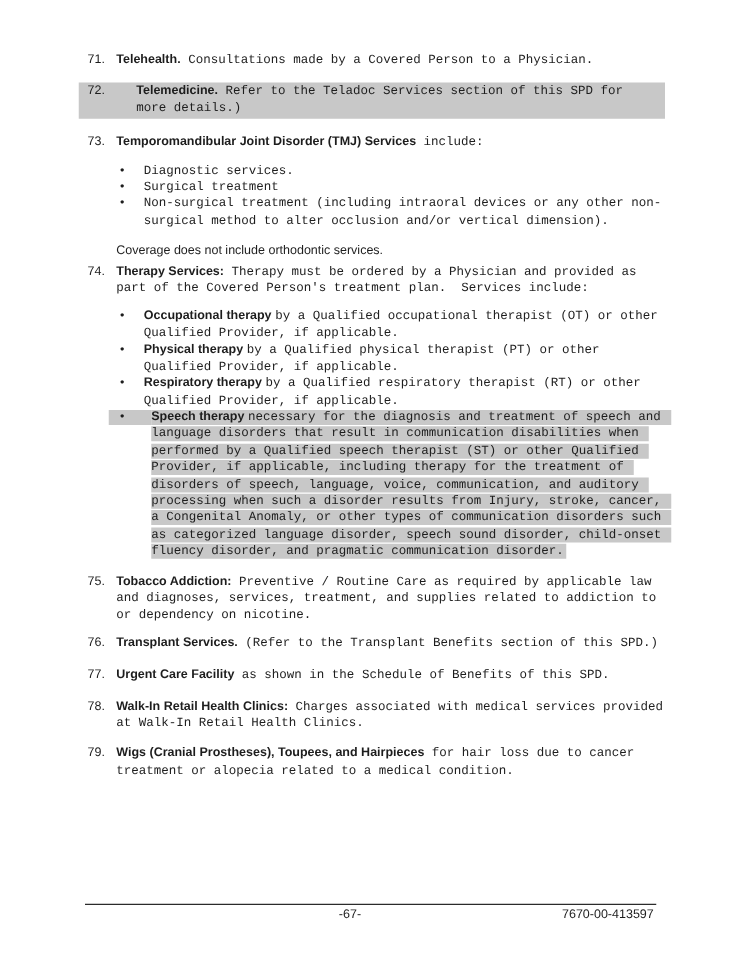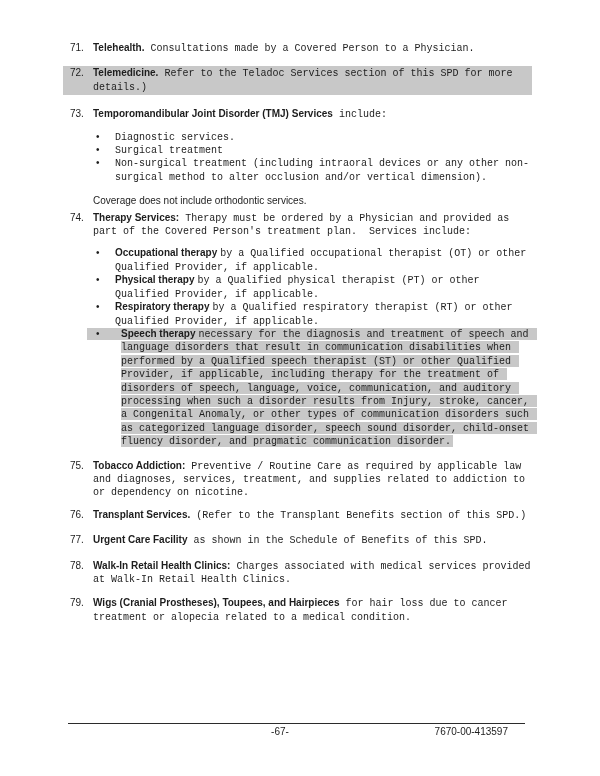--- a/index.html
+++ b/index.html
@@ -41,20 +41,21 @@
   .mb13 { margin-bottom: 13px; }
   .mb12 { margin-bottom: 12px; }
   .mb9  { margin-bottom: 9px; }
   .mb4  { margin-bottom: 4px; }
   
   .hl-row {
     width: fit-content;
     background: #c8c8c8;
     margin-left: -7px;
     padding: 1px 5px 1px 7px;
+    gap: 16px;
   }
   
   .bullets { }
   .bullet {
     display: flex;
     align-items: flex-start;
     padding-left: 23px;
   }
   .marker {
     flex: 0 0 19px;
@@ -92,21 +93,21 @@
   .page-num {
     position: absolute;
     top: 726px;
     left: 248px;
     width: 64px;
     text-align: center;
   }
   .doc-num {
     position: absolute;
     top: 726px;
-    right: 92px;
+    right: 77px;
   }
 </style>
 </head>
 <body>
 
 <div class="page">
 
   <div class="item mb11">
     <span class="num">71.</span>
     <span class="ibody"><span class="term">Telehealth.</span><span class="text">Consultations made by a Covered Person to a Physician.</span></span>

